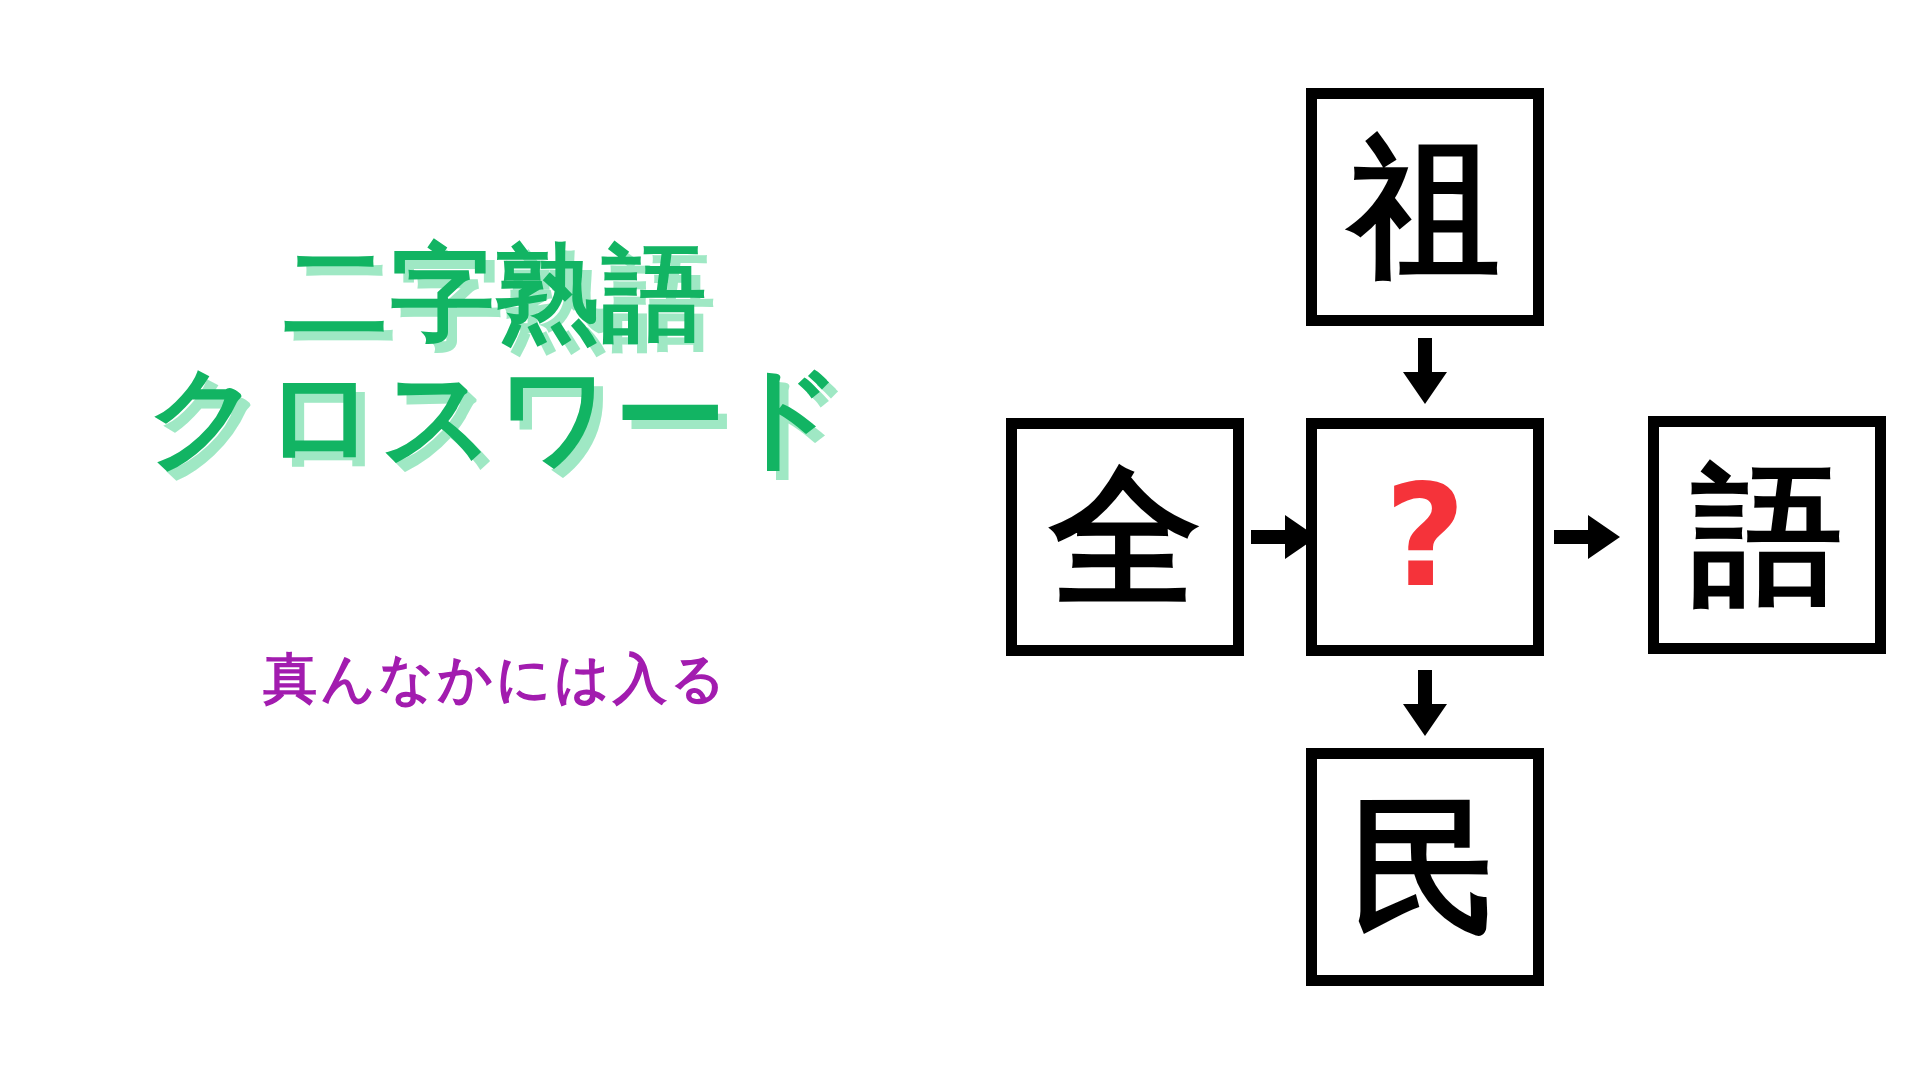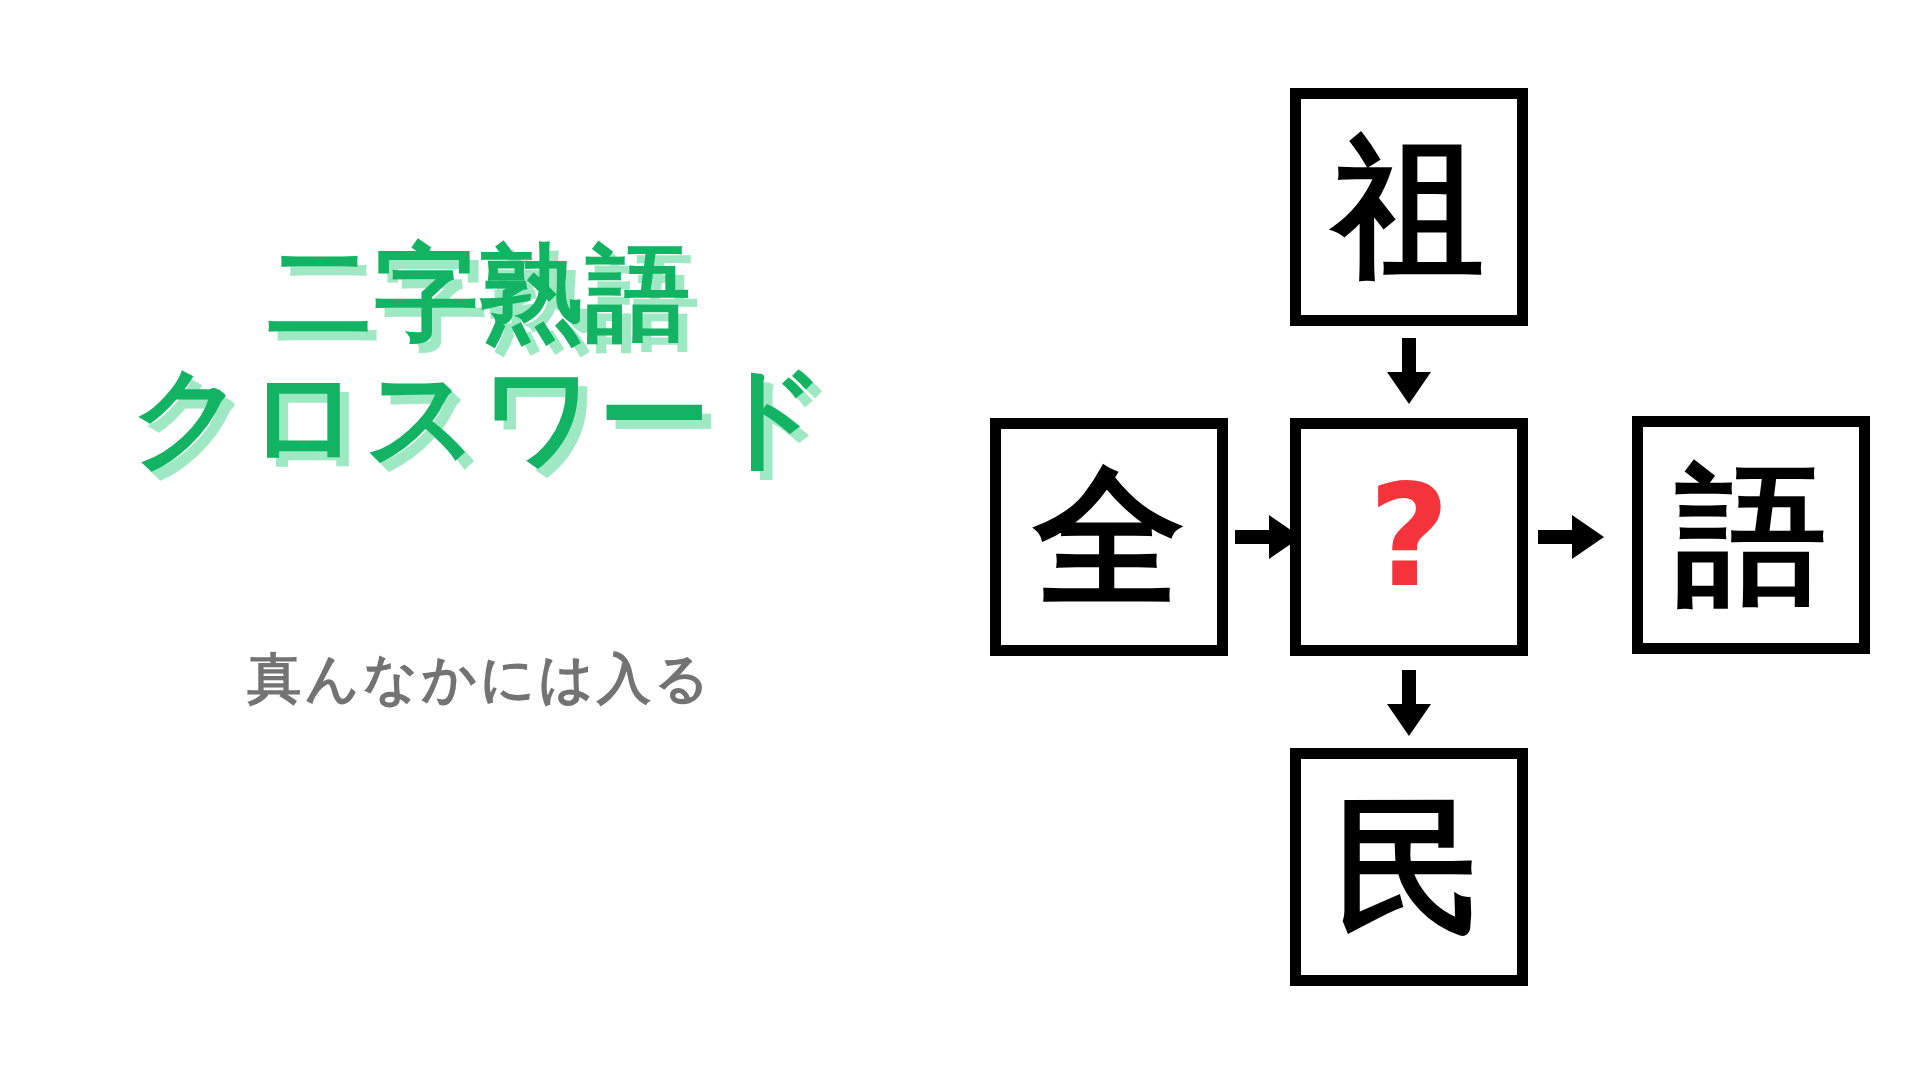--- a/index.html
+++ b/index.html
@@ -12,20 +12,21 @@
     height: 1080px;
     overflow: hidden;
     font-family: "DejaVu Sans", "Liberation Sans", sans-serif;
   }
 
   #stage {
     position: relative;
     width: 1872px;
     height: 1080px;
     background: #ffffff;
+    margin-left: 16px;
   }
 
   
   .title-block {
     position: absolute;
     left: 0px;
     top: 235px;
     width: 960px;
     text-align: center;
   }
@@ -45,21 +46,21 @@
 
   .subtitle-block {
     position: absolute;
     left: 0px;
     top: 645px;
     width: 960px;
     text-align: center;
   }
   .subtitle-line {
     display: block;
-    color: #737373;
+    color: #a21caf;
     font-family: "DejaVu Sans", "Liberation Sans", sans-serif;
     font-weight: 700;
     font-size: 54px;
     line-height: 1.25;
     letter-spacing: 0.06em;
     white-space: nowrap;
   }
 
   
   #crossword {

